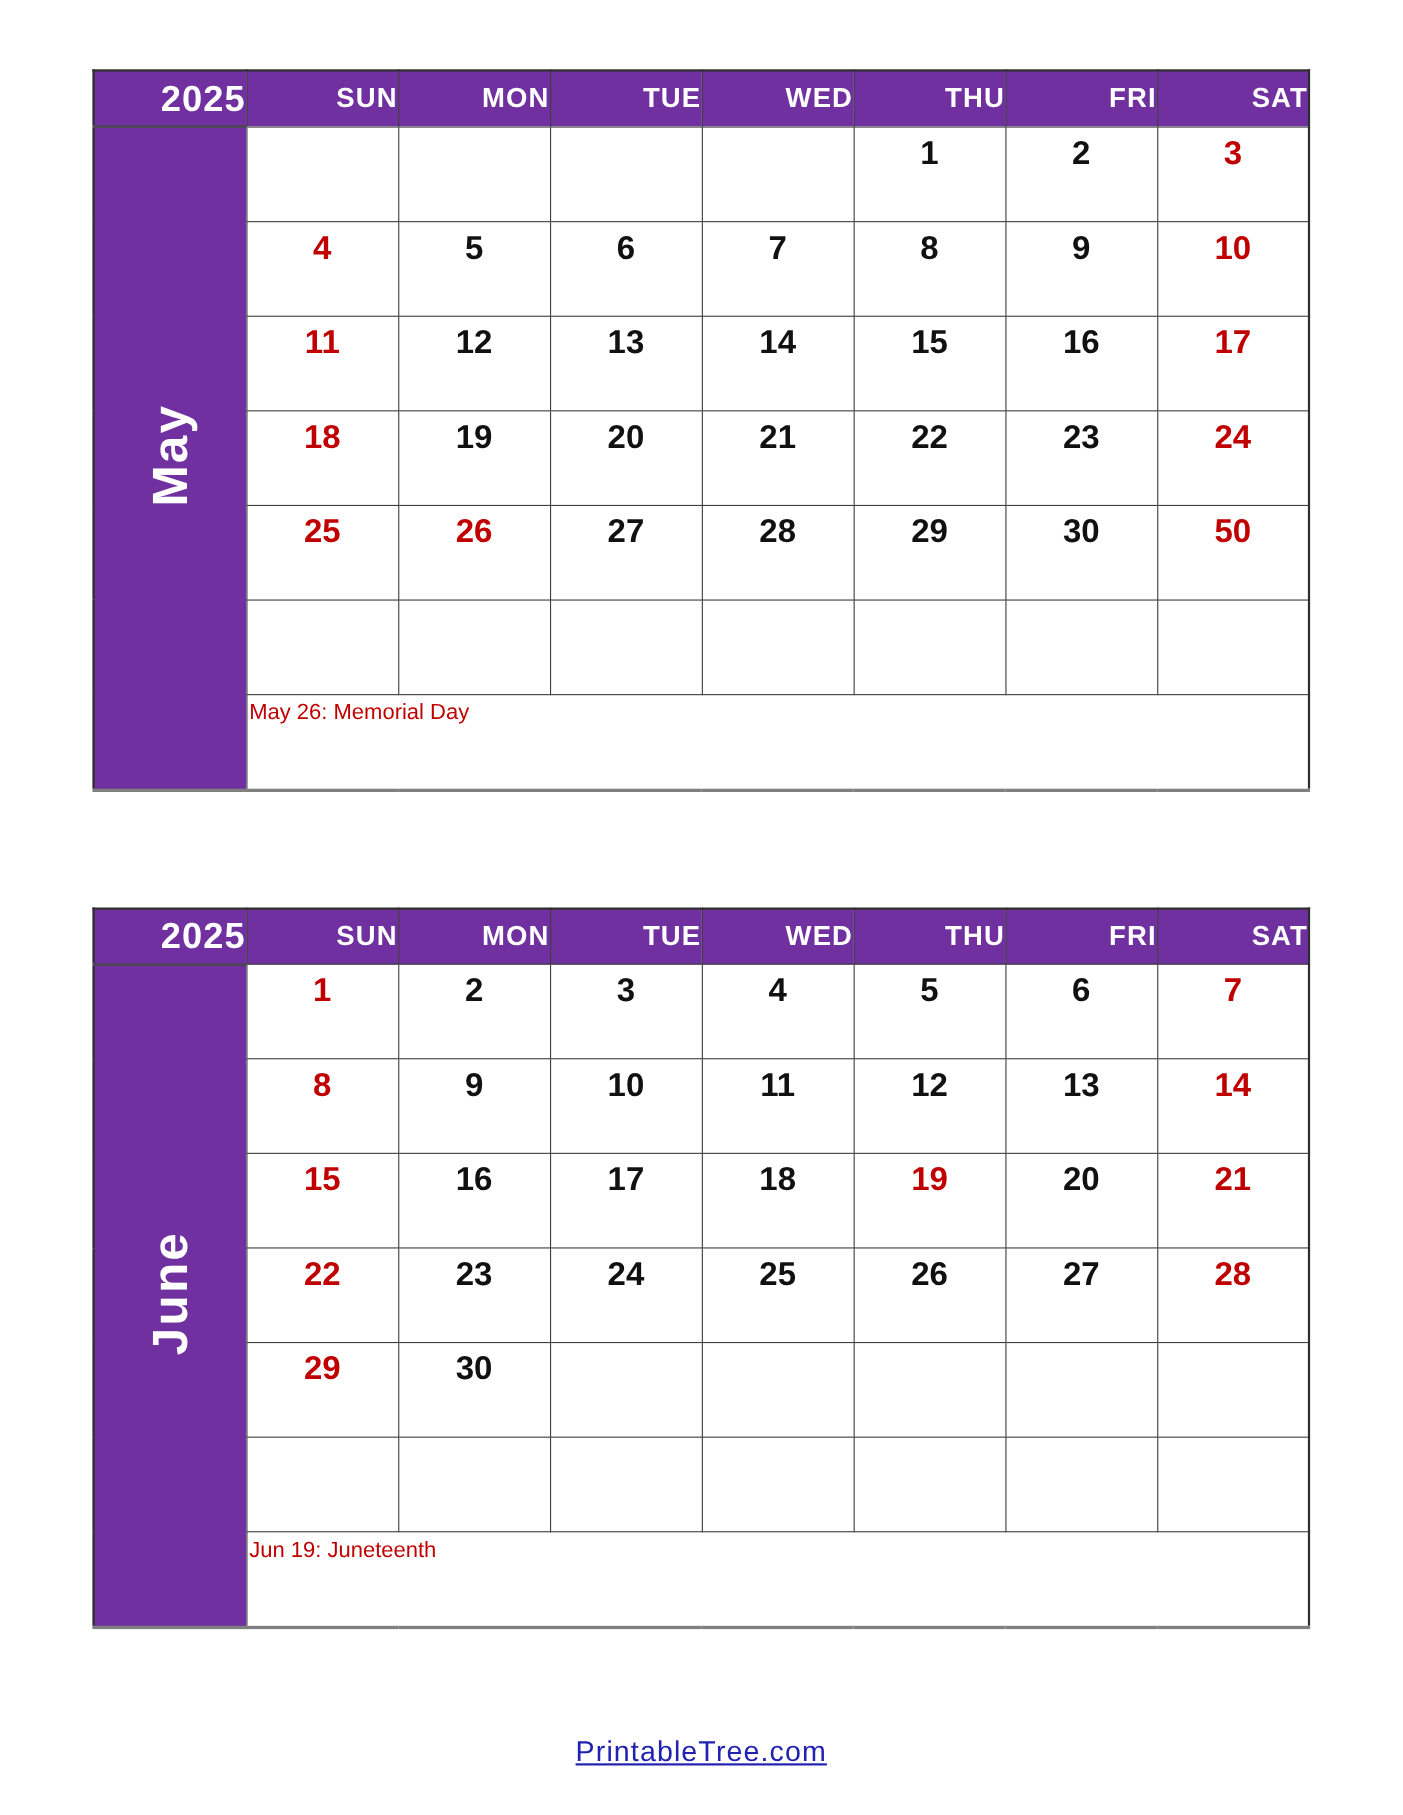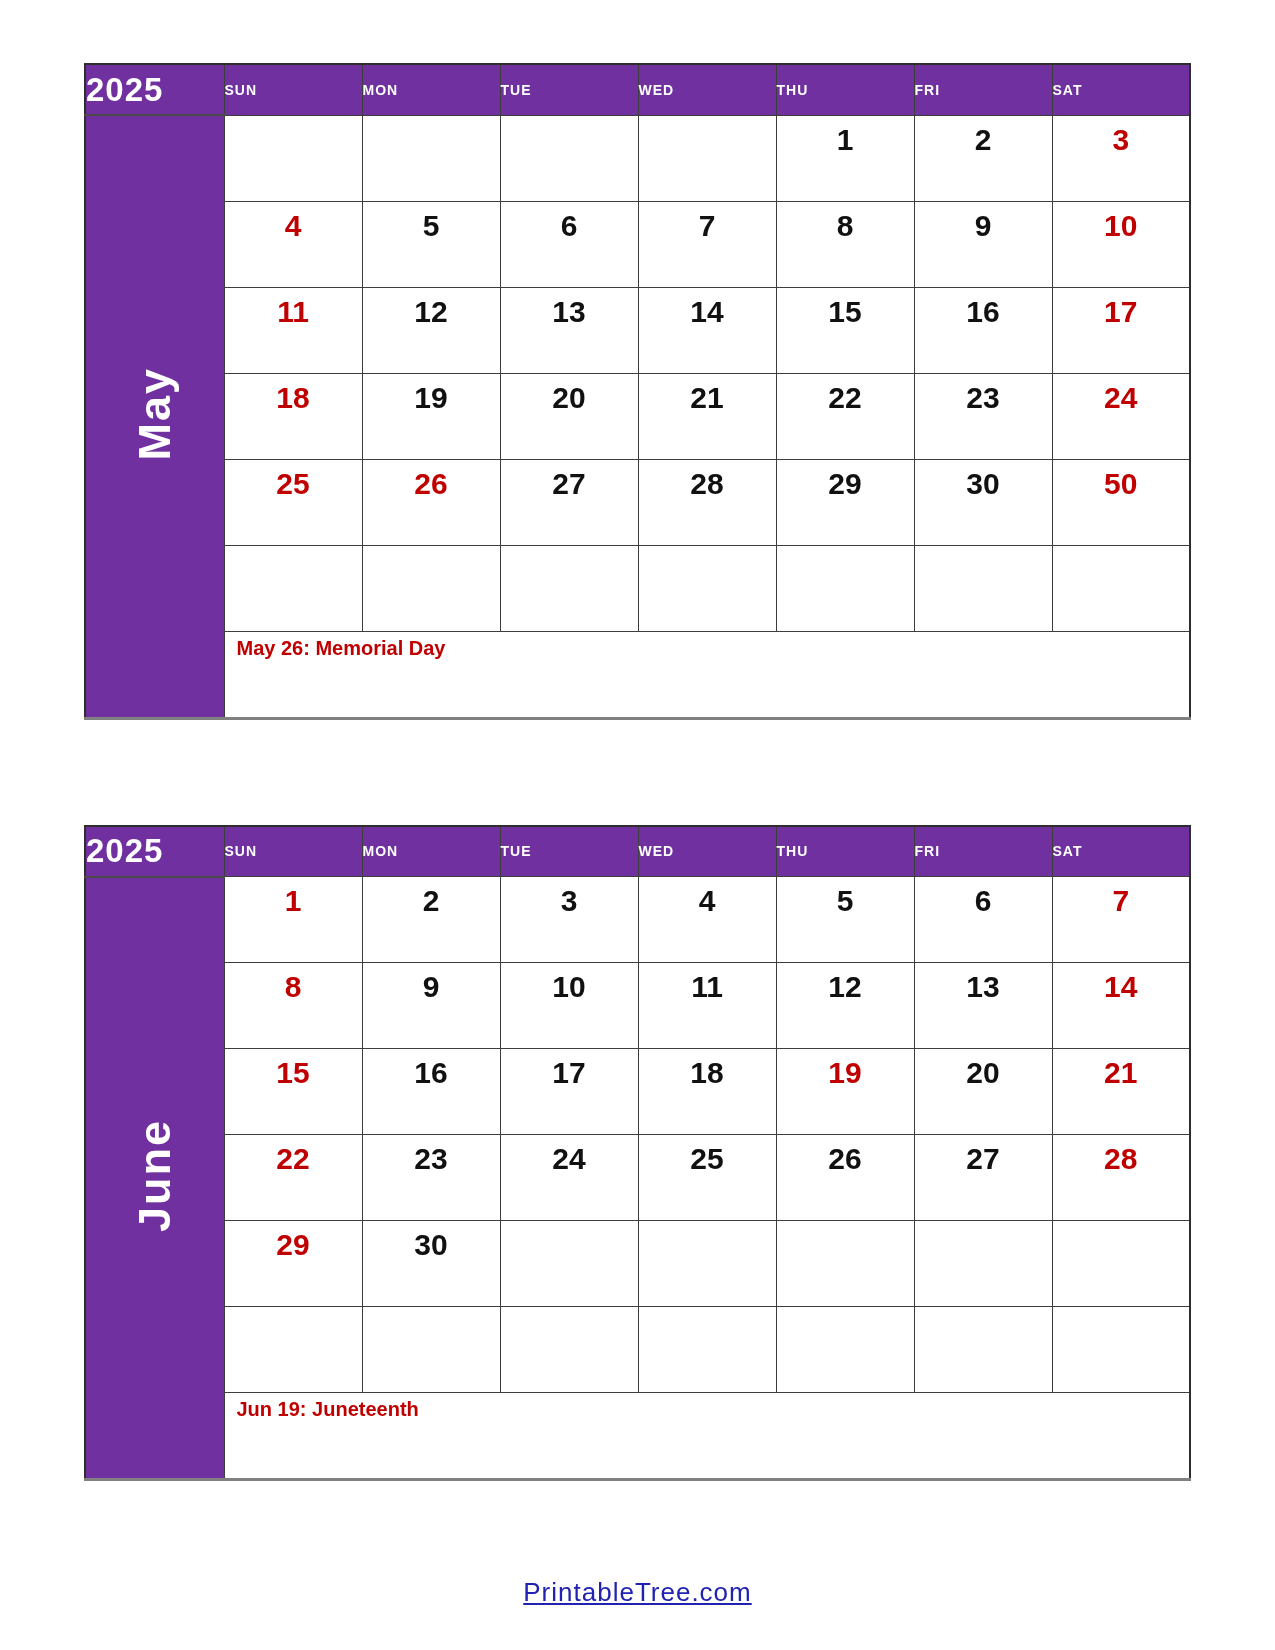--- a/index.html
+++ b/index.html
@@ -24,30 +24,31 @@
   col.c-month { width: 139px; }
   col.c-day   { width: 138px; }
 
   .cal th, .cal td { border: 1px solid #3d3d3d; }
 
   .cal thead th {
     height: 51px;
     background: #7030A0;
     color: #ffffff;
     font-weight: bold;
-    text-align: left;
+    text-align: right;
     vertical-align: middle;
+    padding-left: 24px;
   }
   th.year-cell {
     font-size: 33px;
     letter-spacing: 1px;
     border-bottom: 2px solid #4a4a4a;
   }
   th.weekday {
-    font-size: 14px;
+    font-size: 25px;
     letter-spacing: 1px;
   }
 
   td.month-cell {
     background: #7030A0;
     text-align: center;
     vertical-align: middle;
   }
   .month-label {
     display: inline-block;
@@ -69,24 +70,24 @@
     vertical-align: top;
     padding-top: 7px;
   }
   td.date-cell.red { color: #C00000; }
 
   td.note-cell {
     height: 87px;
     background: #ffffff;
     color: #C00000;
     font-size: 20px;
-    font-weight: bold;
+    font-weight: normal;
     text-align: left;
     vertical-align: top;
-    padding: 5px 12px;
+    padding: 5px 2px;
   }
 
   .footer {
     margin-top: 96px;
     width: 1275px;
     text-align: center;
   }
   .footer a {
     color: #2121B2;
     font-size: 26px;

